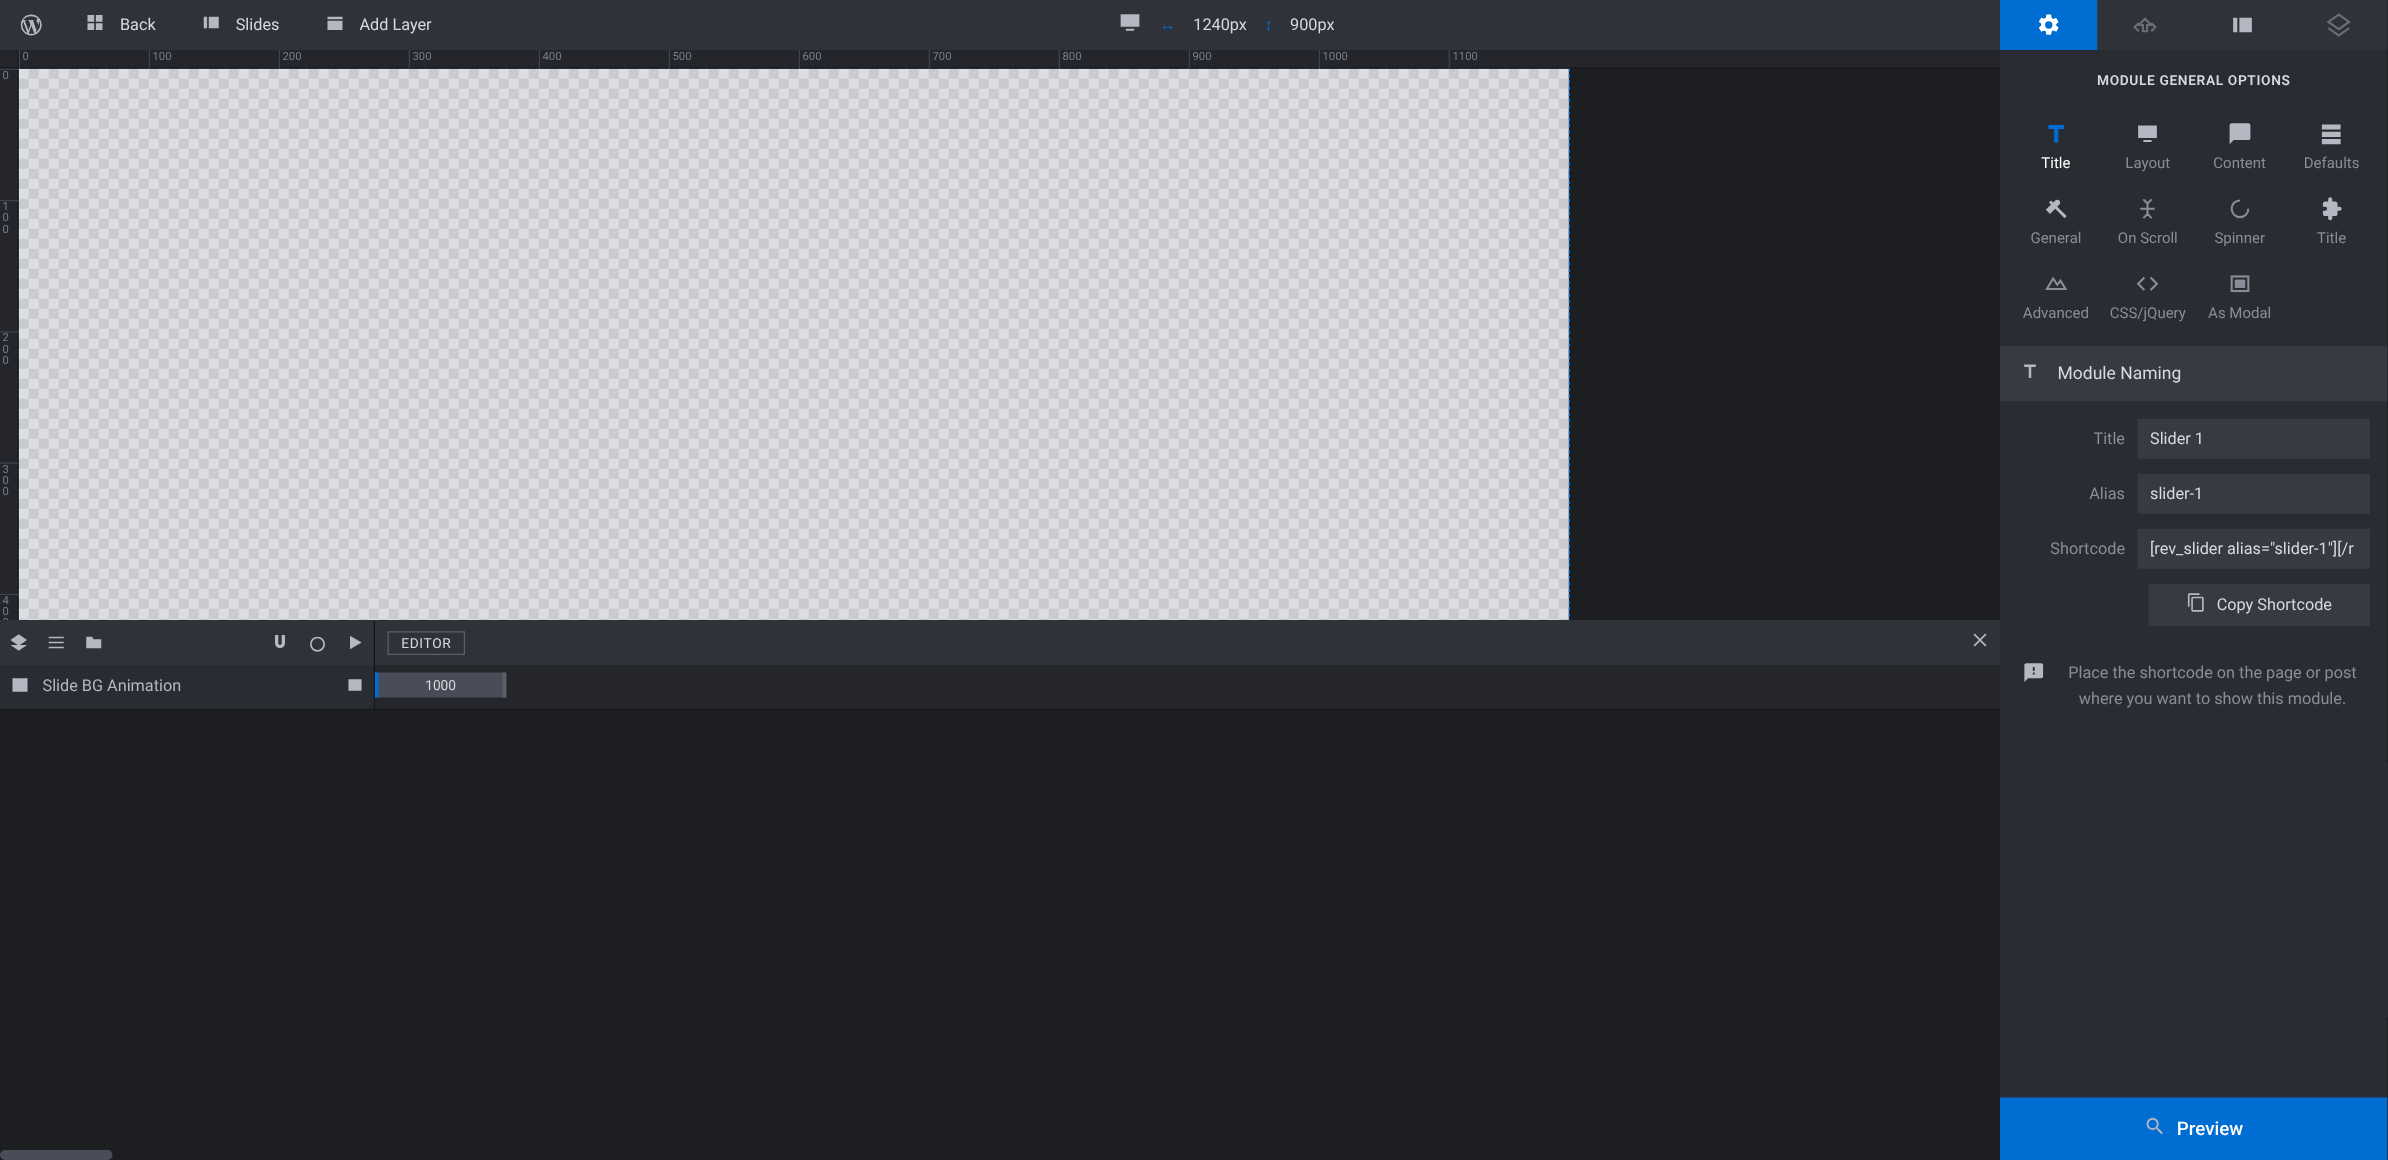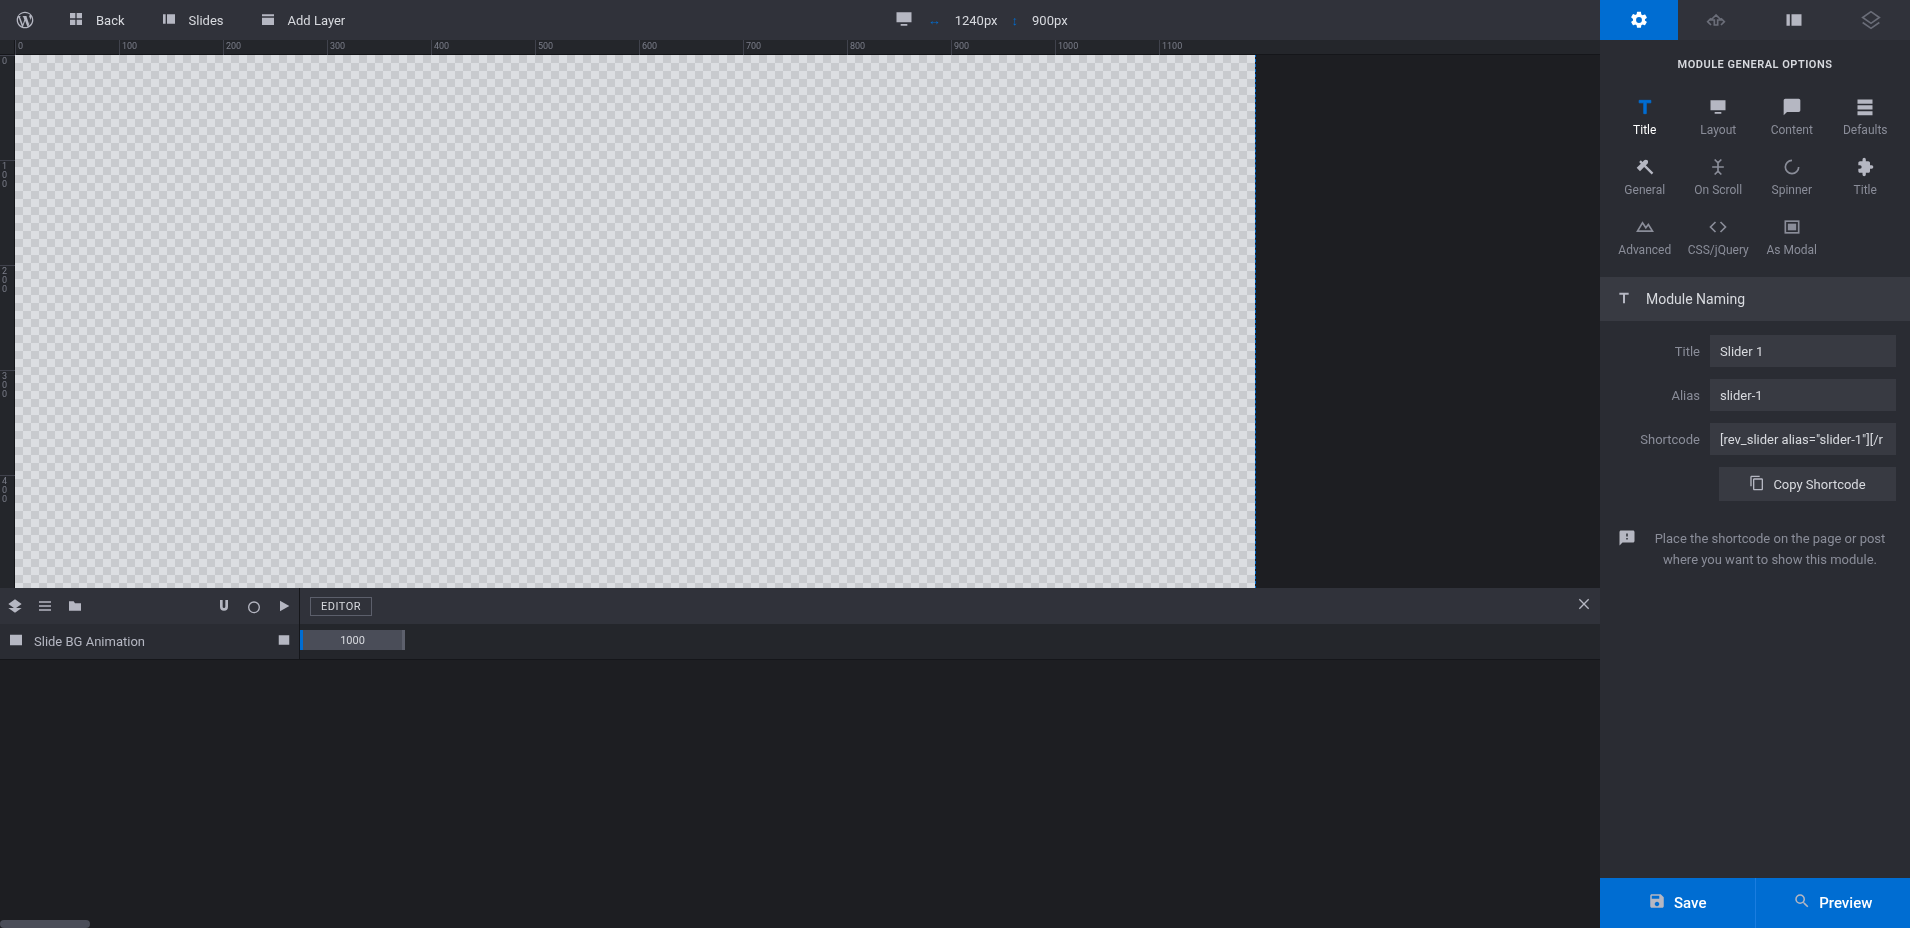--- a/index.html
+++ b/index.html
@@ -36,21 +36,21 @@
     linear-gradient(45deg,#c8cace 25%,transparent 25%),
     linear-gradient(-45deg,#c8cace 25%,transparent 25%),
     linear-gradient(45deg,transparent 75%,#c8cace 75%),
     linear-gradient(-45deg,transparent 75%,#c8cace 75%);
   background-size: 16px 16px;
   background-position: 0 0,0 8px,8px -8px,-8px 0;
   background-color:#dcdee2;
   outline: 1px dashed #006dd2;
 }
 
-.timeline { position: absolute; left: 0; right: 0; bottom: 0; height: 340px; background: #1d1e22; border-radius: 22px; }
+.timeline { position: absolute; left: 0; right: 0; bottom: 0; height: 432px; background: #1d1e22; border-radius: 22px; }
 .tl-head { height: 36px; background: #30323a; display:flex; align-items:center; }
 .tl-head-left { width: 300px; display:flex; align-items:center; height:100%; border-right:1px solid #15161a; }
 .tl-iconbtn { width: 30px; height:100%; display:flex; align-items:center; justify-content:center; cursor:pointer; }
 .tl-head-right { flex:1; position:relative; height:100%; display:flex; align-items:center; }
 .editor-badge { margin-left: 10px; border: 1px solid #5c5f6b; padding: 2px 10px; font-size: 11px; color:#d8dadf; letter-spacing: 0.5px; }
 .tl-ruler { position:absolute; left:110px; right:30px; top:0; height:100%; }
 .tl-ruler .ttick { position:absolute; top:4px; font-size:10px; color:#7b7e8a; }
 .tl-close { position:absolute; right:8px; top:8px; cursor:pointer; }
 
 .tl-row { height: 36px; display:flex; align-items:center; border-bottom: 1px solid #15161a; background:#24262b; }
@@ -426,24 +426,18 @@
   <div class="rp-hint">
     <span><svg width="18" height="18" viewBox="0 0 24 24" fill="#6a6d78">
           <path d="M20 2H4c-1.1 0-2 .9-2 2v18l4-4h14c1.1 0 2-.9 2-2V4c0-1.1-.9-2-2-2zM13 14h-2v-2h2v2zm0-4h-2V6h2v4z"></path>
         </svg></span>
     <span class="txt">Place the shortcode on the page or post where you want to show this module.</span>
   </div>
 
   <div class="rp-footer">
     <button>
       <span><svg width="18" height="18" viewBox="0 0 24 24" fill="#fff">
-            <path d="M17 3H5c-1.1 0-2 .9-2 2v14c0 1.1.9 2 2 2h14c1.1 0 2-.9 2-2V7l-4-4zm-5 16c-1.66 0-3-1.34-3-3s1.34-3 3-3 3 1.34 3 3-1.34 3-3 3zm3-10H5V5h10v4z"></path>
-          </svg></span>
-      <span>Save</span>
-    </button>
-    <button>
-      <span><svg width="18" height="18" viewBox="0 0 24 24" fill="#fff">
             <path d="M15.5 14h-.79l-.28-.27A6.471 6.471 0 0016 9.5 6.5 6.5 0 109.5 16c1.61 0 3.09-.59 4.23-1.57l.27.28v.79l5 4.99L20.49 19l-4.99-5zm-6 0C7.01 14 5 11.99 5 9.5S7.01 5 9.5 5 14 7.01 14 9.5 11.99 14 9.5 14z"></path>
           </svg></span>
       <span>Preview</span>
     </button>
   </div>
 </div>
 
 </body></html>

